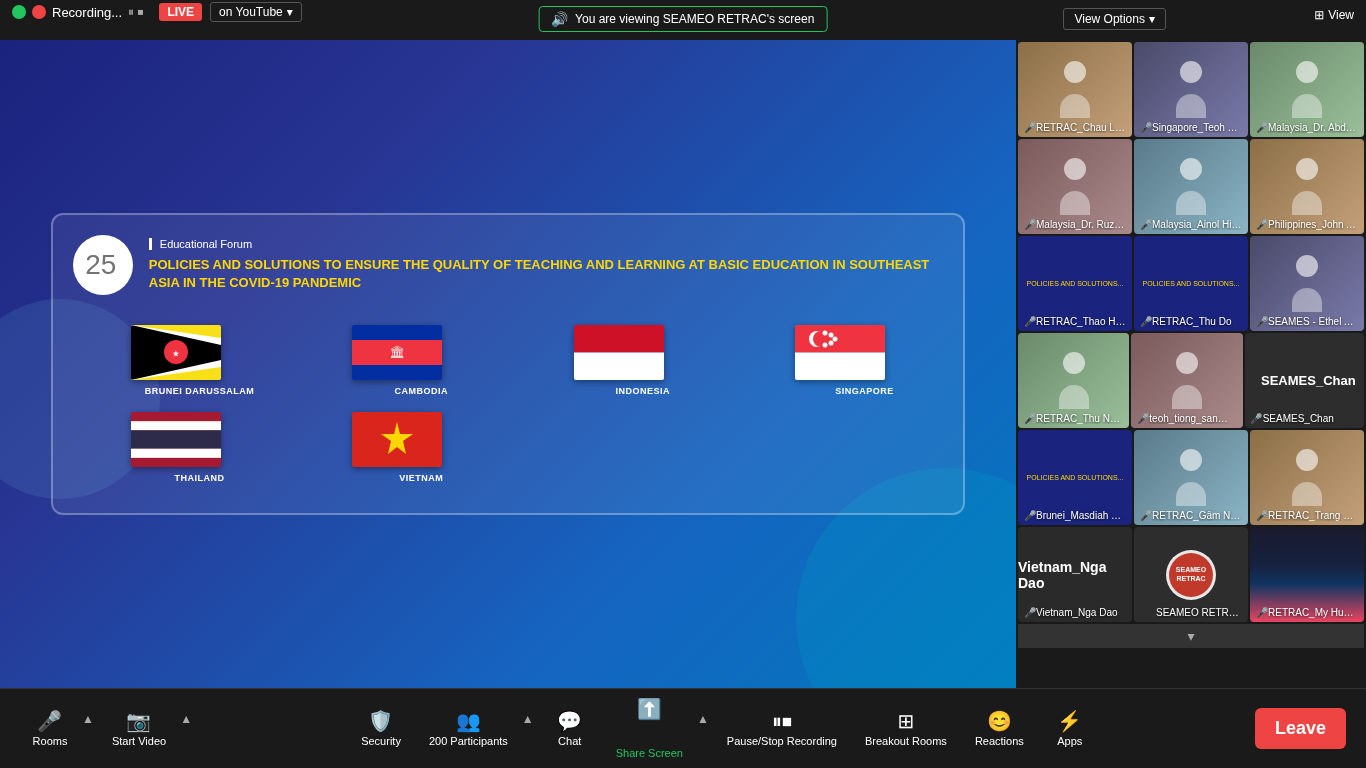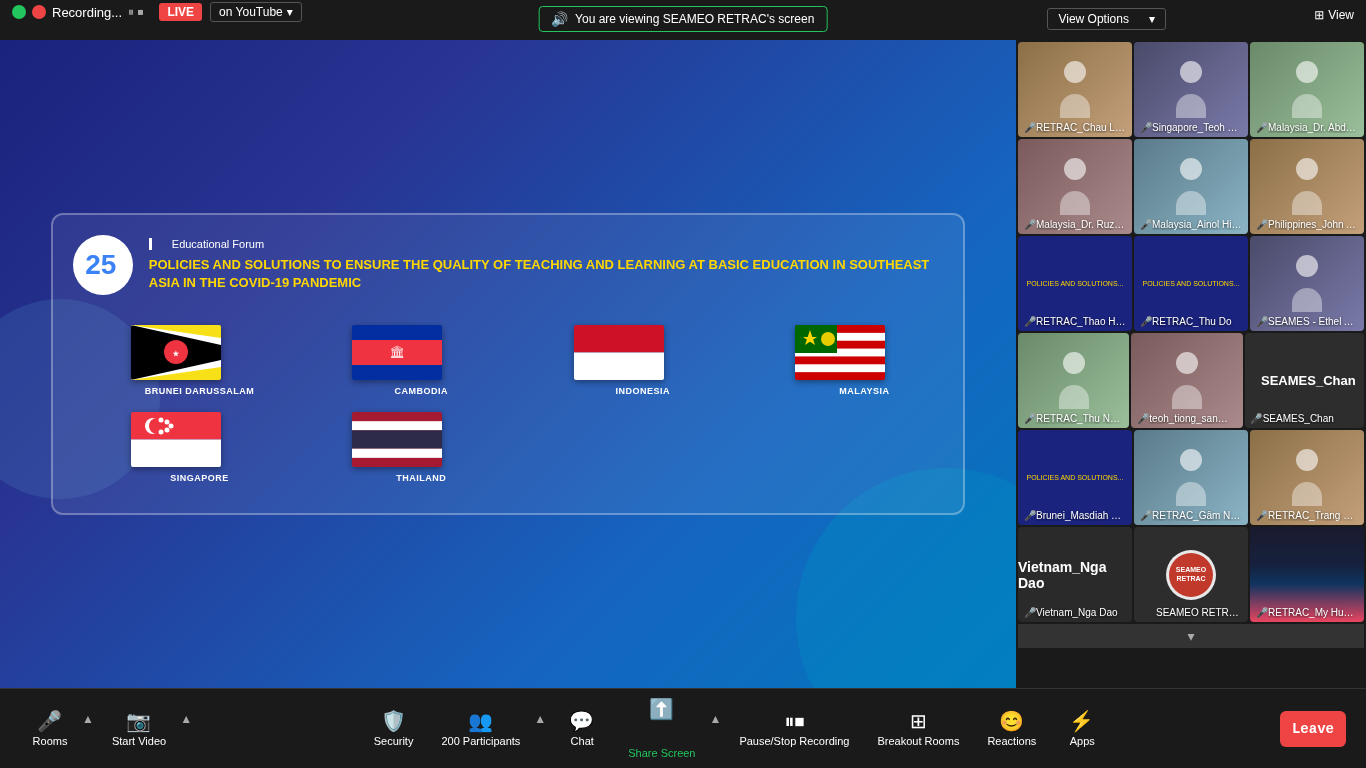--- a/index.html
+++ b/index.html
@@ -82,21 +82,21 @@
       right: 200px;
       background: transparent;
       border: 1px solid #555;
       color: #fff;
       font-size: 12px;
       padding: 3px 10px;
       border-radius: 3px;
       cursor: pointer;
       display: flex;
       align-items: center;
-      gap: 20px;
+      gap: 4px;
     }
     .view-btn {
       position: absolute;
       top: 8px;
       right: 12px;
       background: transparent;
       border: none;
       color: #fff;
       font-size: 12px;
       display: flex;
@@ -178,34 +178,34 @@
       justify-content: center;
       font-size: 10px;
       color: #1a237e;
       font-weight: bold;
       text-align: center;
       flex-shrink: 0;
     }
 
     .seames-25 {
       font-size: 28px;
-      font-weight: 700;
-      color: #3b82f6;
+      font-weight: 400;
+      color: #737373;
       margin-right: 4px;
     }
 
     .forum-info {
       flex: 1;
     }
 
     .educational-forum-label {
       color: #fff;
       font-size: 11px;
       border-left: 3px solid #fff;
-      padding-left: 20px;
+      padding-left: 8px;
       margin-bottom: 6px;
     }
 
     .forum-title {
       color: #ffd700;
       font-size: 13px;
       font-weight: bold;
       line-height: 1.4;
       text-transform: uppercase;
     }
@@ -412,26 +412,25 @@
       font-size: 12px;
       padding: 0 2px;
       cursor: pointer;
       margin-top: -20px;
     }
 
     .leave-btn {
       background: #ef4444;
       color: #fff;
       border: none;
-      padding: 10px 12px;
+      padding: 10px 20px;
       border-radius: 6px;
-      font-size: 14px;
+      font-size: 18px;
       font-weight: bold;
       cursor: pointer;
-      font-family: Liberation Mono, monospace;
     }
 
     .mic-slash { color: #ef4444; }
 
   </style>
 </head>
 <body>
 
 <div id="top-bar">
   <div class="recording-indicator">
@@ -511,35 +510,20 @@
             <div class="flag-box">
               <svg viewBox="0 0 90 55" width="90" height="55">
                 <rect width="90" height="27.5" fill="#ce1126"></rect>
                 <rect y="27.5" width="90" height="27.5" fill="#fff"></rect>
               </svg>
             </div>
             <span class="flag-name">INDONESIA</span>
           </div>
 
 
-          <div class="flag-item">
-            <div class="flag-box">
-              <svg viewBox="0 0 90 55" width="90" height="55">
-                <rect width="90" height="55" fill="#cc0001"></rect>
-                <rect y="7.86" width="90" height="7.86" fill="#fff"></rect>
-                <rect y="23.57" width="90" height="7.86" fill="#fff"></rect>
-                <rect y="39.29" width="90" height="7.86" fill="#fff"></rect>
-                <rect width="42" height="28" fill="#006600"></rect>
-                <polygon points="15,5 20,20 8,12 22,12 10,20" fill="#ffd700"></polygon>
-                <circle cx="30" cy="14" r="7" fill="#006600"></circle>
-                <circle cx="33" cy="14" r="7" fill="#ffd700" fill-opacity="0.9"></circle>
-              </svg>
-            </div>
-            <span class="flag-name">MALAYSIA</span>
-          </div>
 
 
 
           <div class="flag-item">
             <div class="flag-box">
               <svg viewBox="0 0 90 55" width="90" height="55">
                 <rect width="90" height="27.5" fill="#ef3340"></rect>
                 <rect y="27.5" width="90" height="27.5" fill="#fff"></rect>
                 <circle cx="22" cy="14" r="8" fill="#fff"></circle>
                 <circle cx="26" cy="14" r="8" fill="#ef3340"></circle>
@@ -558,20 +542,29 @@
               <svg viewBox="0 0 90 55" width="90" height="55">
                 <rect width="90" height="55" fill="#a51931"></rect>
                 <rect y="9.17" width="90" height="9.17" fill="#fff"></rect>
                 <rect y="18.33" width="90" height="18.33" fill="#2d2a4a"></rect>
                 <rect y="36.67" width="90" height="9.17" fill="#fff"></rect>
               </svg>
             </div>
             <span class="flag-name">THAILAND</span>
           </div>
 
+          <div class="flag-item">
+            <div class="flag-box">
+              <svg viewBox="0 0 90 55" width="90" height="55">
+                <rect width="90" height="55" fill="#da251d"></rect>
+                <polygon points="45,10 48,22 61,22 51,29 54,42 45,35 36,42 39,29 29,22 42,22" fill="#ffd700"></polygon>
+              </svg>
+            </div>
+            <span class="flag-name">VIETNAM</span>
+          </div>
         </div>
       </div>
     </div>
   </div>
 
   <div id="participant-grid">
 
     <div class="grid-row">
       <div class="participant-tile">
         <div class="tile-bg cam-tile-1 person-silhouette">

